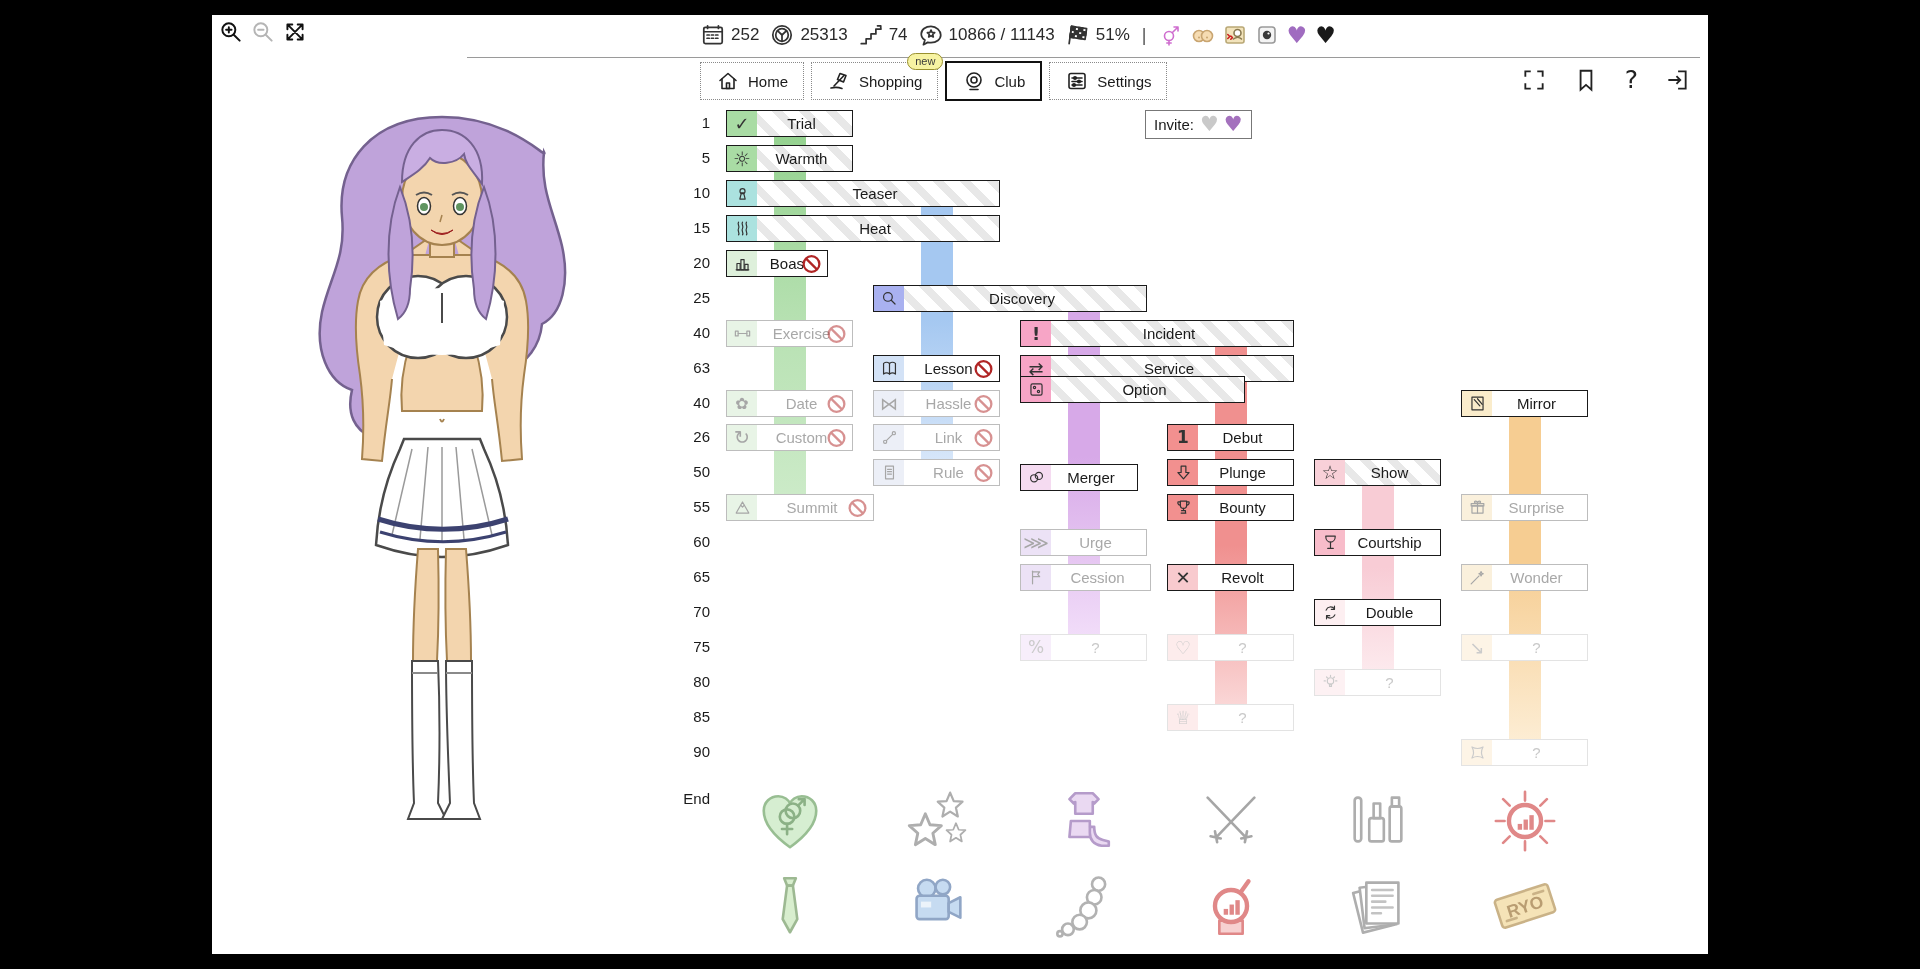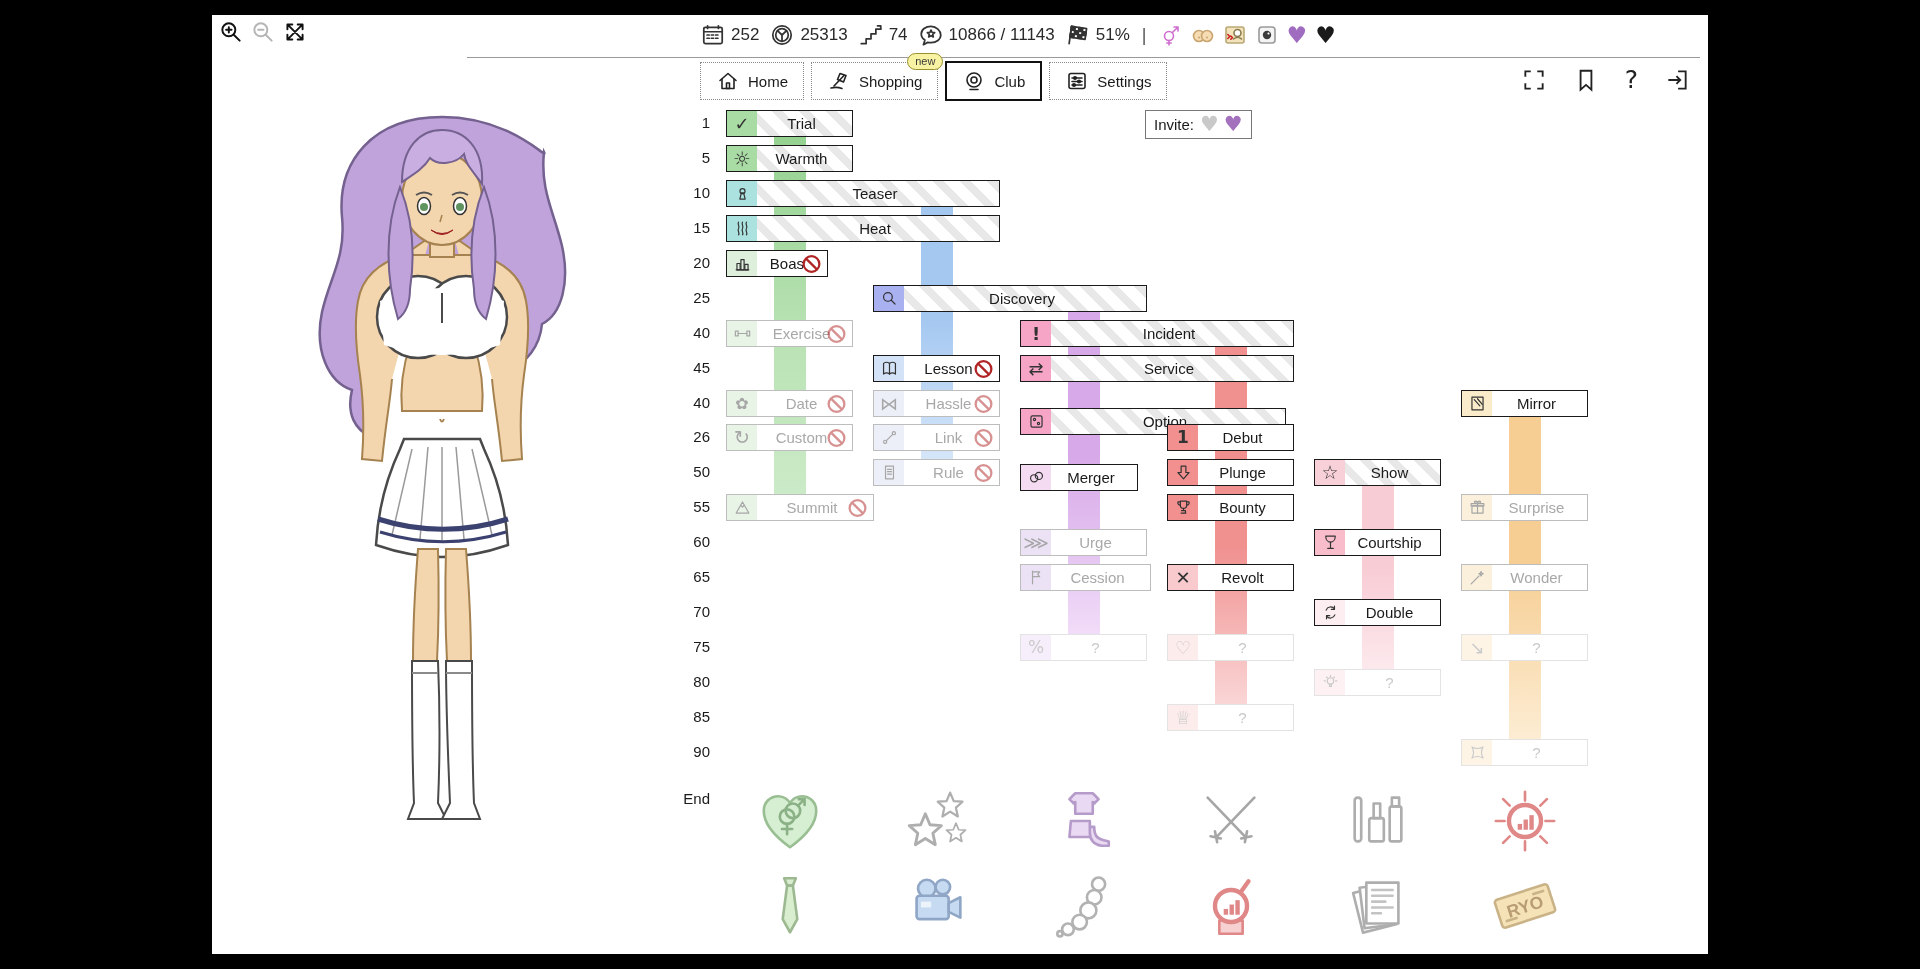--- a/index.html
+++ b/index.html
@@ -291,21 +291,21 @@
           <span class="tic" style="cursor:pointer;font-size:21px;color:#a471bd">♥</span>
         </span>
     </div>
   <div class="lvl" style="left:458px;top:99px">1</div>
       <div class="lvl" style="left:458px;top:134px">5</div>
       <div class="lvl" style="left:458px;top:169px">10</div>
       <div class="lvl" style="left:458px;top:204px">15</div>
       <div class="lvl" style="left:458px;top:239px">20</div>
       <div class="lvl" style="left:458px;top:274px">25</div>
       <div class="lvl" style="left:458px;top:309px">40</div>
-      <div class="lvl" style="left:458px;top:344px">45</div>
+      <div class="lvl" style="left:458px;top:344px">63</div>
       <div class="lvl" style="left:458px;top:379px">40</div>
       <div class="lvl" style="left:458px;top:413px">26</div>
       <div class="lvl" style="left:458px;top:448px">50</div>
       <div class="lvl" style="left:458px;top:483px">55</div>
       <div class="lvl" style="left:458px;top:518px">60</div>
       <div class="lvl" style="left:458px;top:553px">65</div>
       <div class="lvl" style="left:458px;top:588px">70</div>
       <div class="lvl" style="left:458px;top:623px">75</div>
       <div class="lvl" style="left:458px;top:658px">80</div>
       <div class="lvl" style="left:458px;top:693px">85</div>
@@ -434,21 +434,21 @@
           <span class="tic" style="font-size:18px">⋈</span>
         </span>
         <span class="nlabel">Hassle</span>
         <span class="ban faded">
           <svg viewBox="0 0 24 24">
             <circle cx="12" cy="12" r="9"></circle>
             <path d="M5.8 5.8 18.2 18.2"></path>
           </svg>
         </span>
       </div>
-      <div class="node striped" style="left:808px;top:393px;width:266px">
+      <div class="node striped" style="left:808px;top:361px;width:225px">
         <span class="nicon" style="background:#f7a5c6">
           <svg viewBox="0 0 24 24">
             <rect x="5" y="5" width="14" height="14" rx="2"></rect>
             <circle cx="9.5" cy="9.5" r="1.4"></circle>
             <circle cx="14.5" cy="14.5" r="1.4"></circle>
           </svg>
         </span>
         <span class="nlabel">Option</span>
       </div>
       <div class="node plain" style="left:1249px;top:375px;width:127px">

